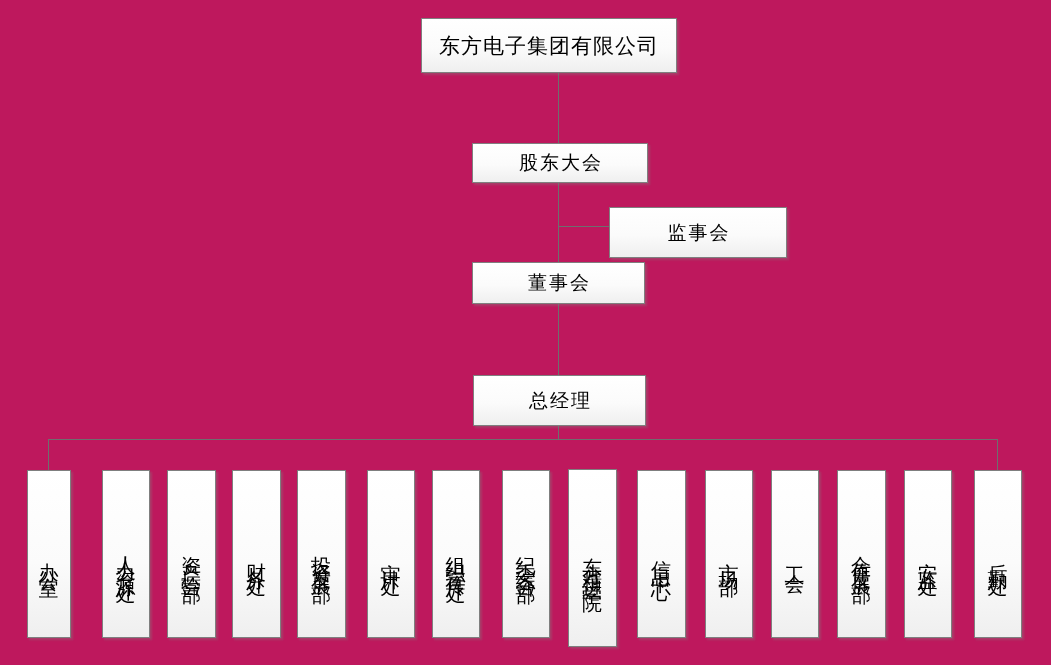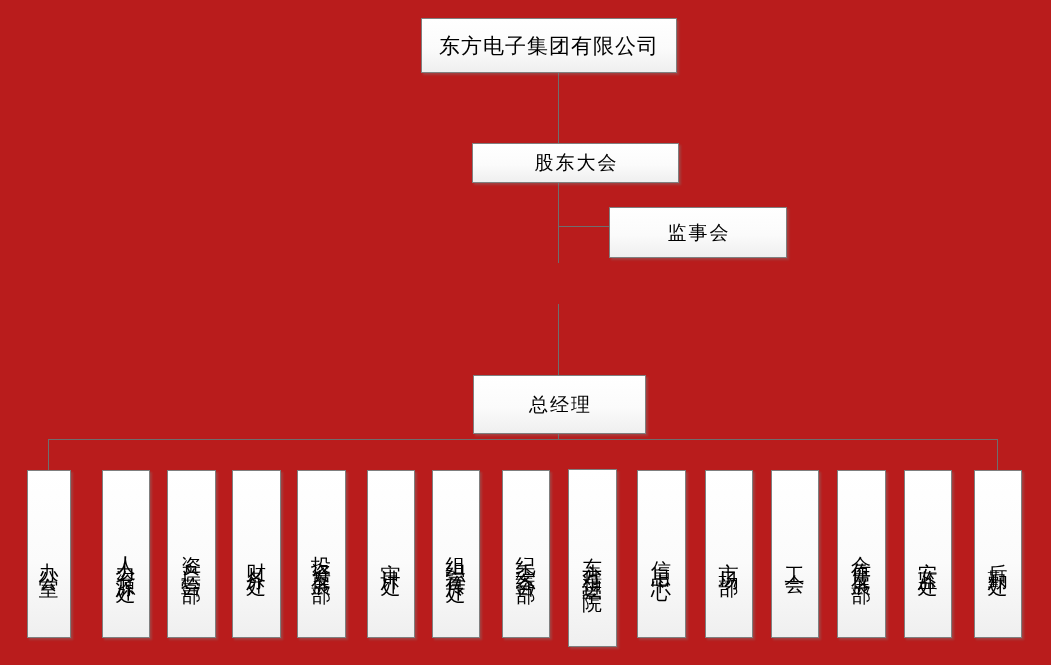--- a/index.html
+++ b/index.html
@@ -4,21 +4,21 @@
 <style>
   html, body {
     margin: 0;
     padding: 0;
     background: #ffffff;
   }
   .canvas {
     position: relative;
     width: 1051px;
     height: 665px;
-    background: #b91c1c;
+    background: #be185d;
     font-family: "Liberation Serif", "DejaVu Serif", serif;
     color: #000000;
     overflow: hidden;
   }
   .node {
     position: absolute;
     box-sizing: border-box;
     border: 1px solid #7f7f7f;
     background: linear-gradient(180deg, #ffffff 0%, #fbfbfb 55%, #efefef 100%);
     box-shadow: 2px 2px 2px rgba(130,130,130,0.35);
@@ -61,27 +61,30 @@
   <div class="connector h" style="left:558px; top:226px; width:51px;"></div>
   <div class="connector v" style="left:558px; top:304px; height:71px;"></div>
   <div class="connector v" style="left:558px; top:416px; height:23px;"></div>
   <div class="connector h" style="left:48px;  top:439px; width:949px;"></div>
   <div class="connector v" style="left:48px;  top:439px; height:31px;"></div>
   <div class="connector v" style="left:997px; top:439px; height:34px;"></div>
 
   <div class="node company-node" style="left:421px; top:18px;  width:256px; height:55px;">
     <span>东方电子集团有限公司</span>
   </div>
-  <div class="node h-node" style="left:472px; top:143px; width:207px; height:40px;text-align:center;">
+  <div class="node h-node" style="left:472px; top:143px; width:176px; height:40px;text-align:center;">
     <span>股东大会</span>
   </div>
   <div class="node h-node" style="left:609px; top:207px; width:178px; height:51px;">
     <span>监事会</span>
   </div>
-  <div class="node h-node" style="left:473px; top:375px; width:173px; height:59px;">
+  <div class="node h-node" style="left:472px; top:262px; width:173px; height:42px;">
+    <span>董事会</span>
+  </div>
+  <div class="node h-node" style="left:473px; top:375px; width:173px; height:51px;">
     <span>总经理</span>
   </div>
 
   <div class="node dept-node" style="left:27px;  top:470px; width:44px; height:168px;">
     <span>办公室</span>
   </div>
   <div class="node dept-node" style="left:102px; top:470px; width:48px; height:168px;">
     <span>人力资源处</span>
   </div>
   <div class="node dept-node" style="left:167px; top:470px; width:49px; height:168px;">

